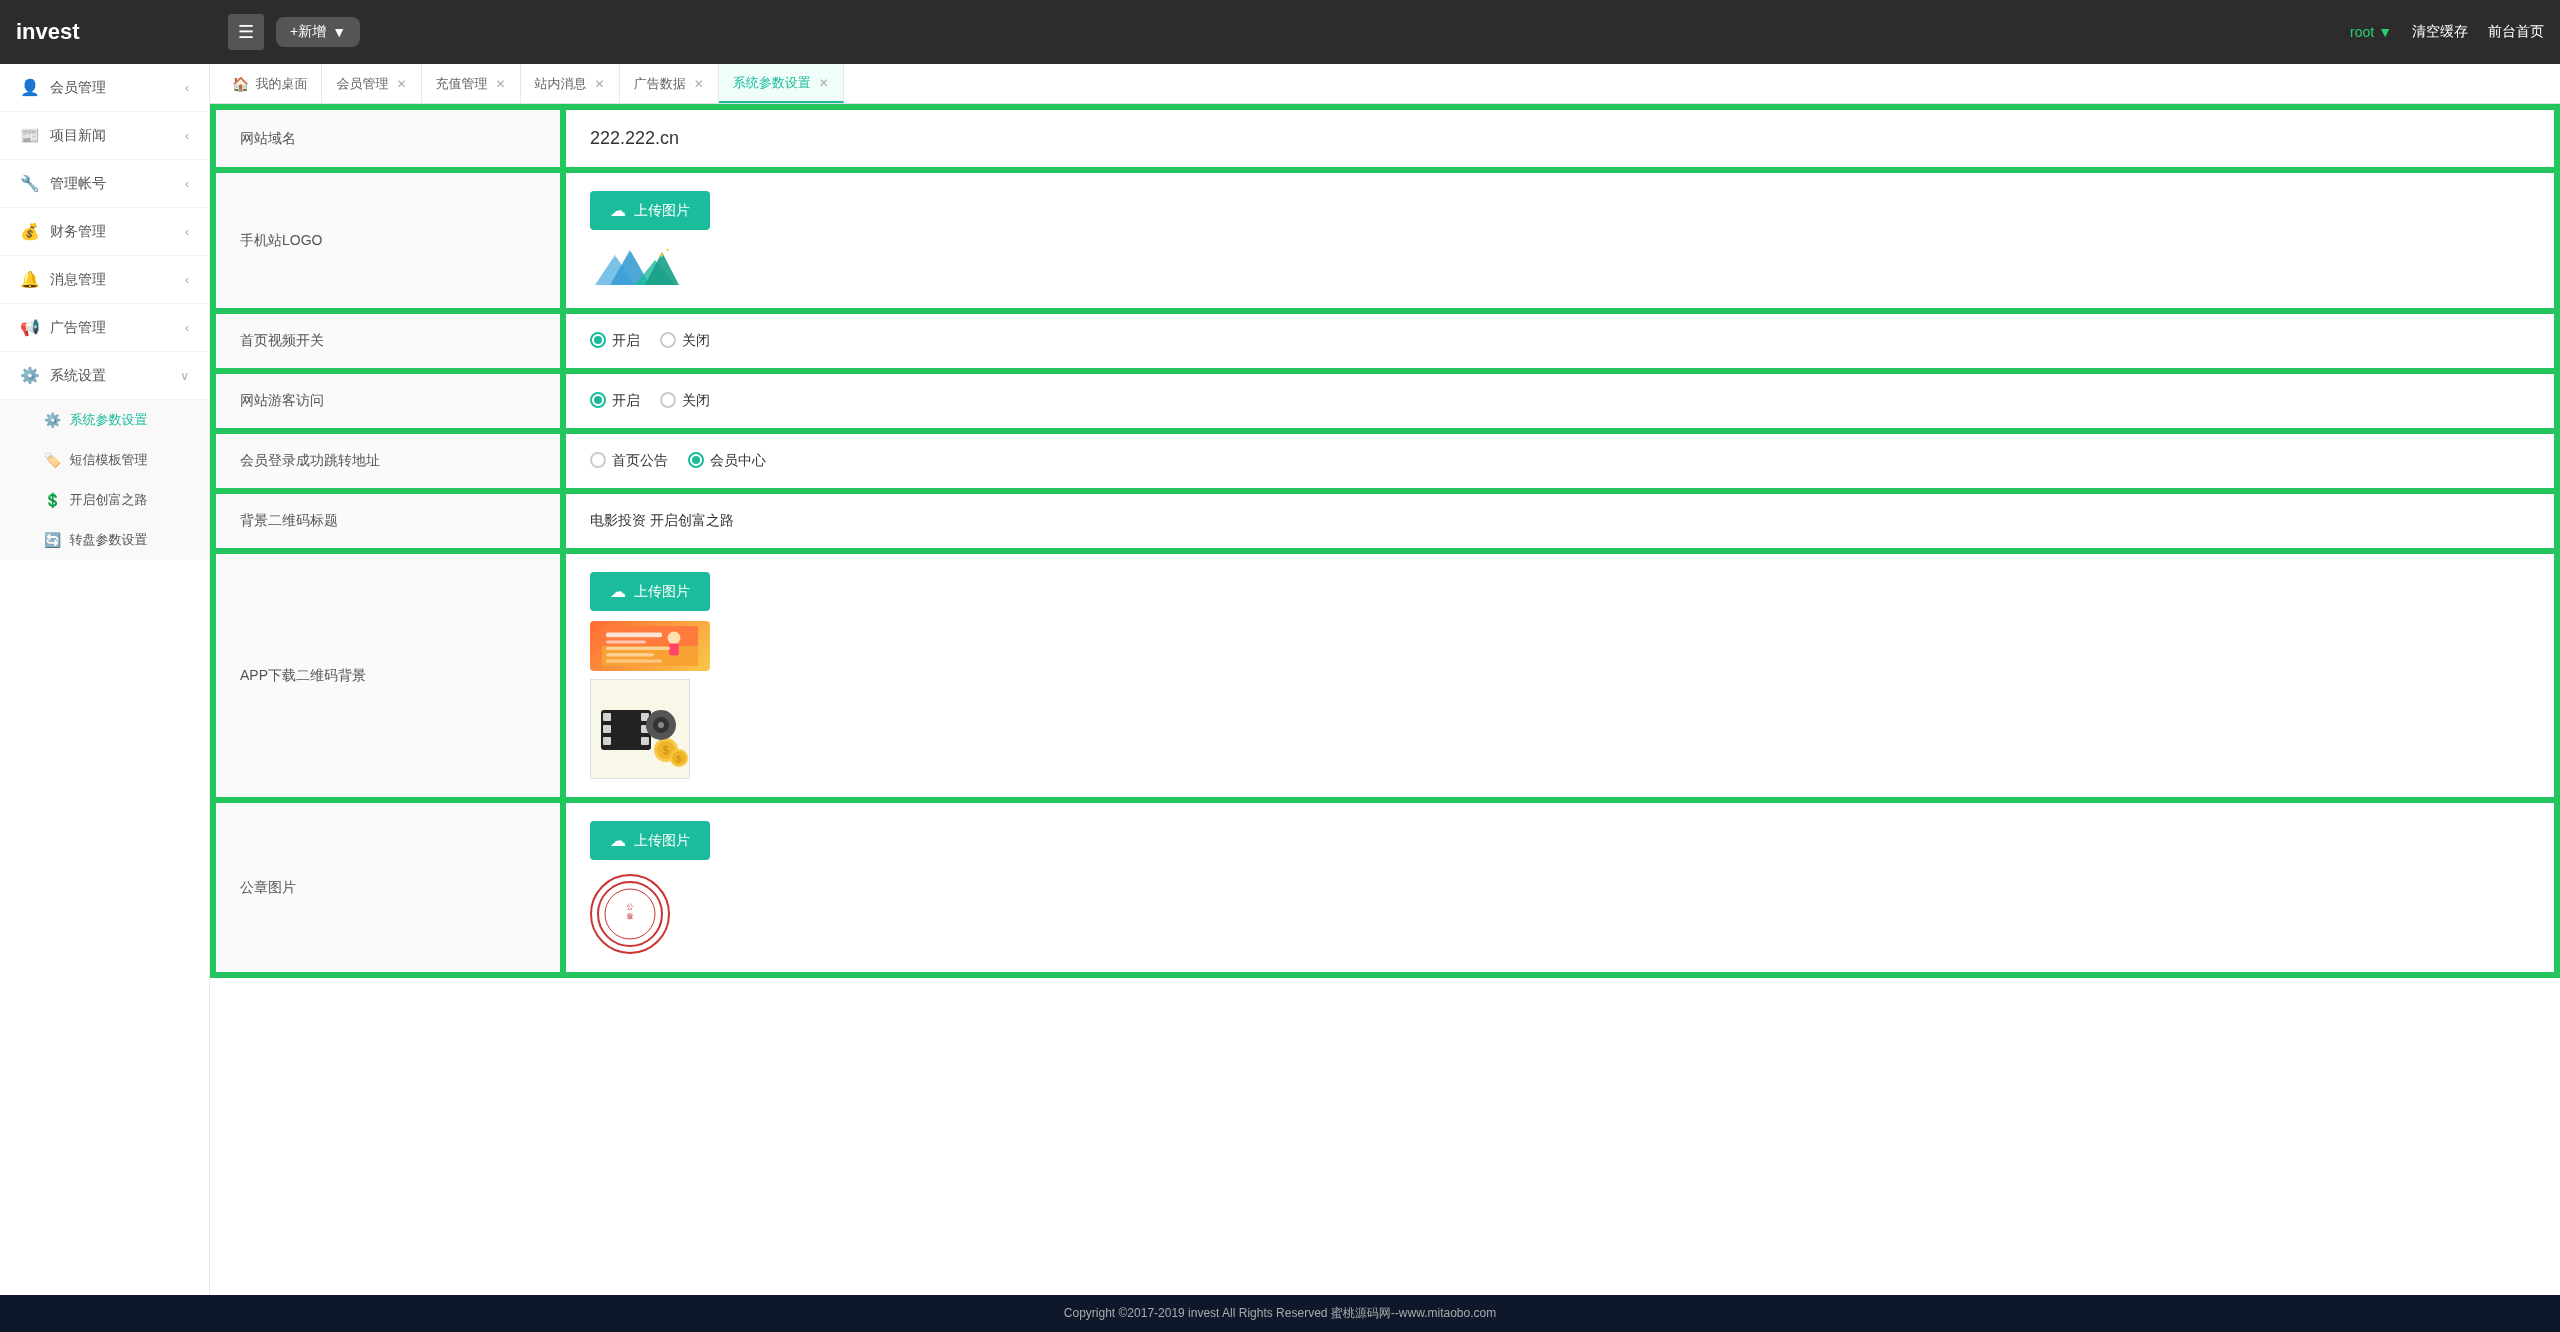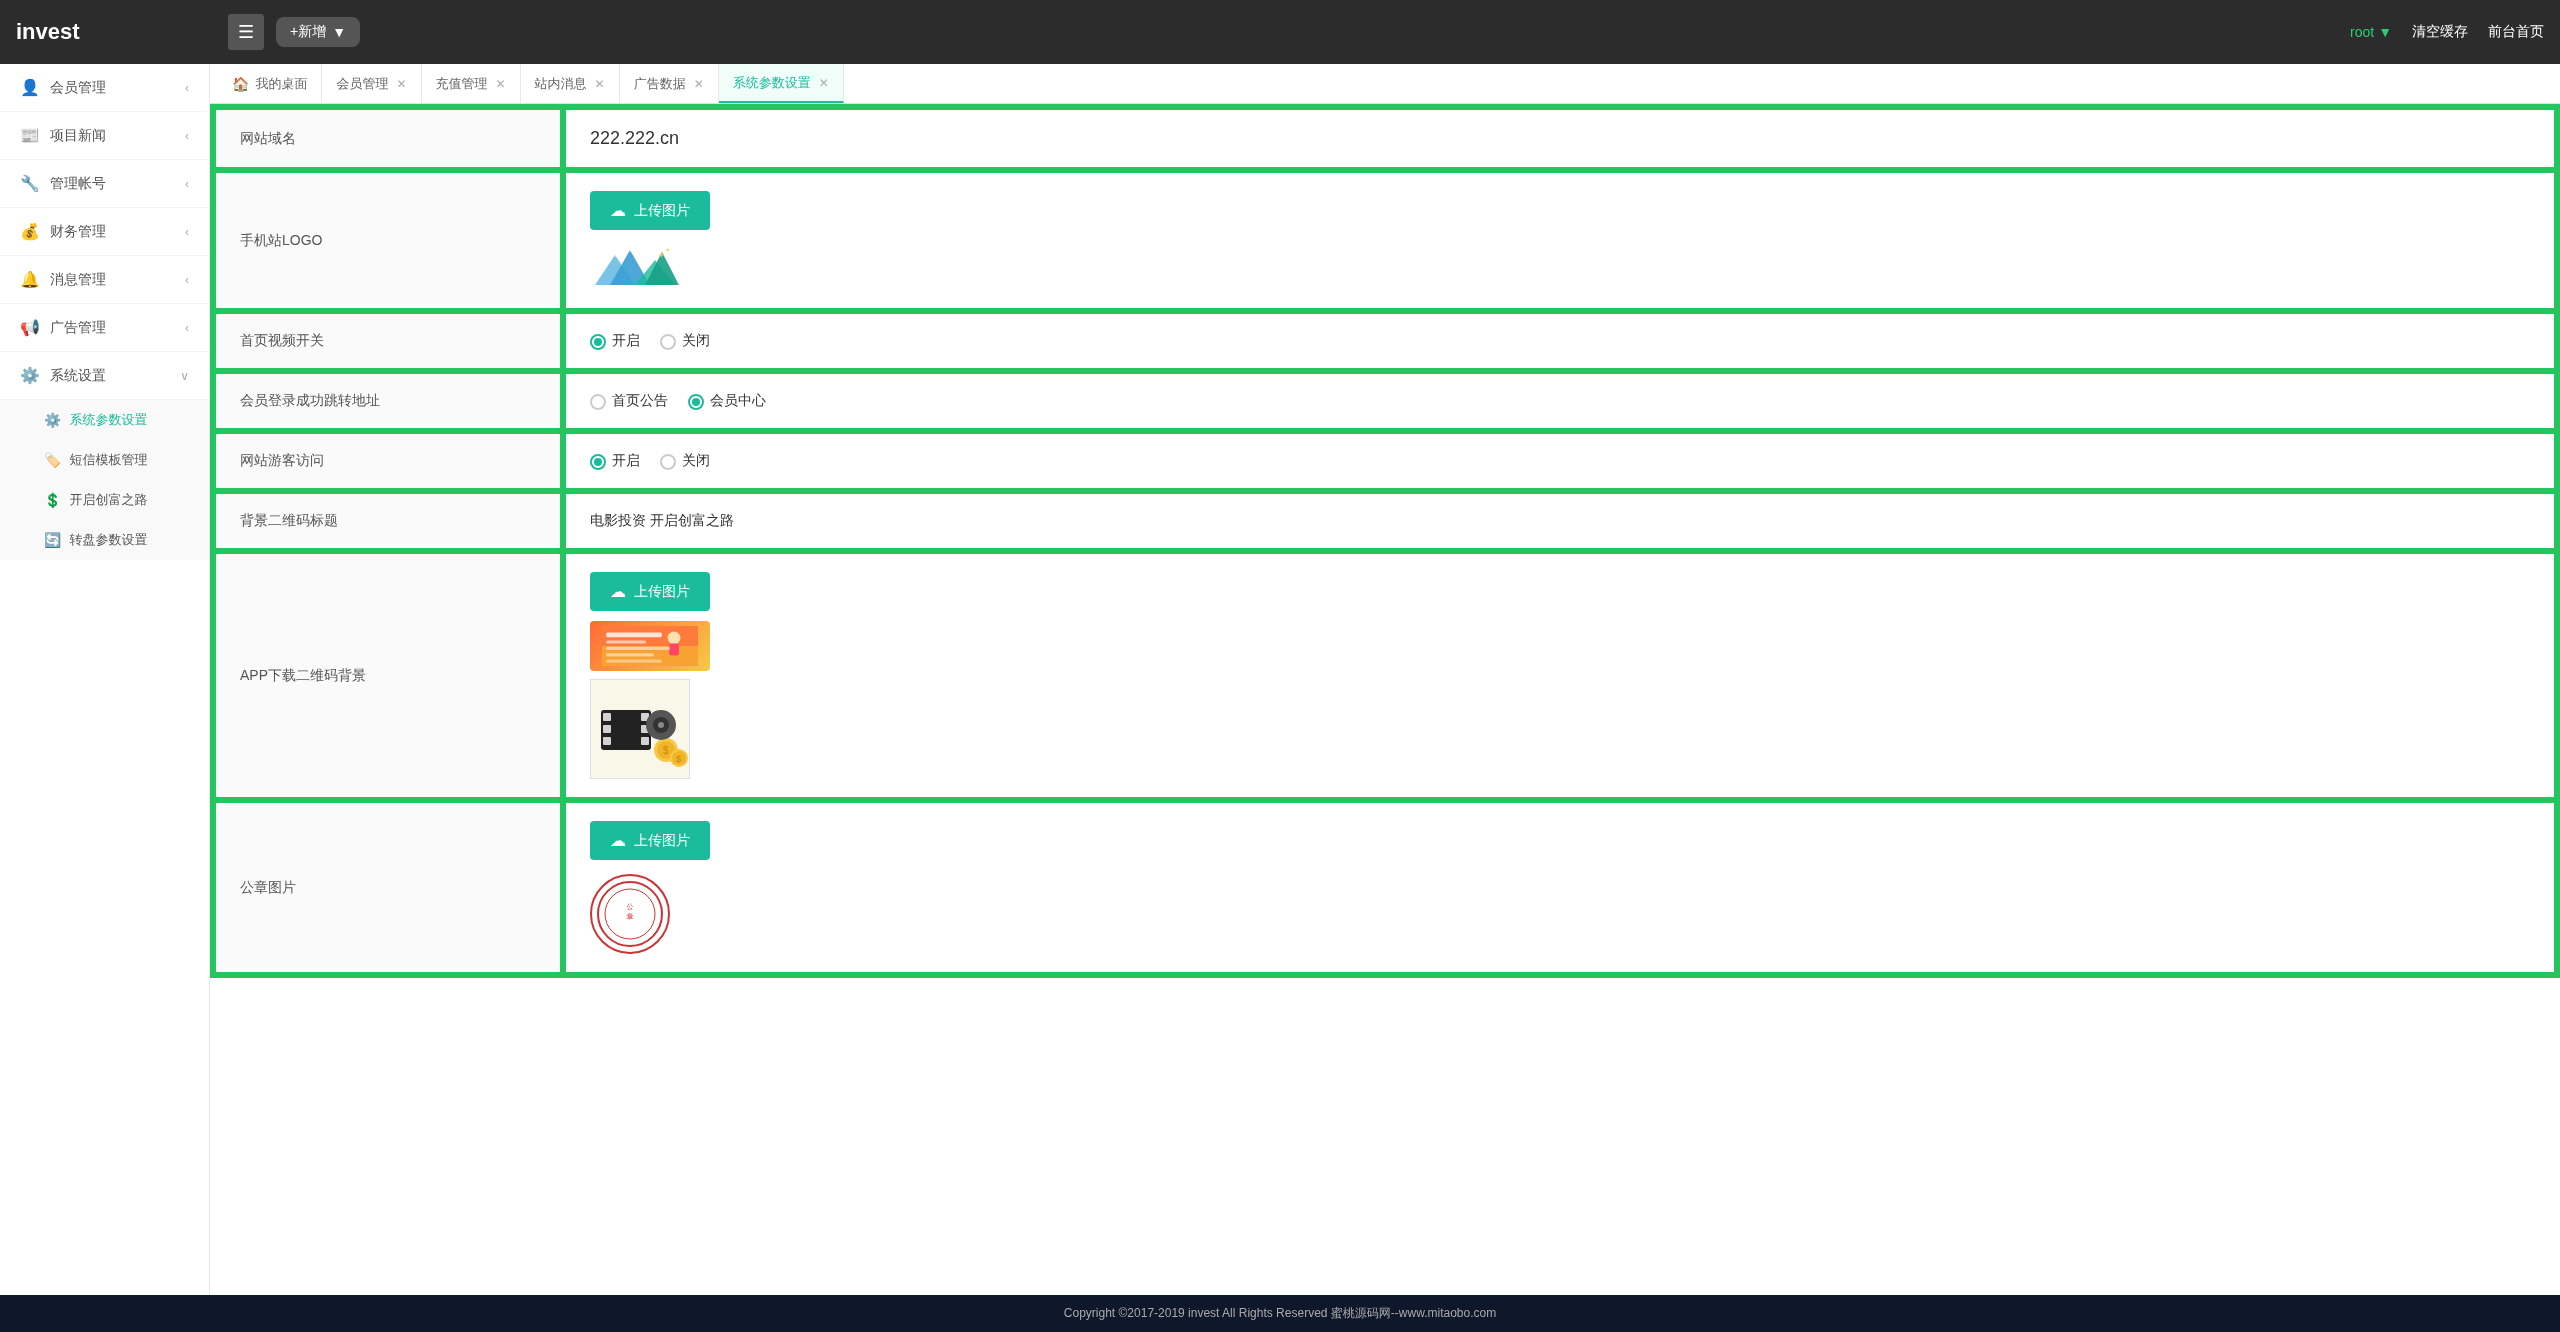--- a/index.html
+++ b/index.html
@@ -53,21 +53,21 @@
 
     
     .upload-btn { background: #1abc9c; color: #fff; border: none; cursor: pointer; padding: 10px 20px; border-radius: 4px; display: inline-flex; align-items: center; gap: 8px; font-size: 14px; margin-bottom: 10px; }
     .upload-icon { font-size: 16px; }
 
     
     .logo-preview { display: flex; align-items: center; }
 
     
     .radio-group { display: flex; align-items: center; gap: 20px; }
-    .radio-item { display: flex; align-items: flex-end; gap: 6px; cursor: pointer; }
+    .radio-item { display: flex; align-items: flex-start; gap: 6px; cursor: pointer; }
     .radio-circle { width: 16px; height: 16px; border-radius: 50%; border: 2px solid #ccc; display: inline-flex; align-items: center; justify-content: center; }
     .radio-circle.checked { border-color: #1abc9c; }
     .radio-circle.checked::after { content: ''; width: 8px; height: 8px; border-radius: 50%; background: #1abc9c; }
     .radio-label { font-size: 14px; color: #333; }
 
     
     .bg-title-text { color: #333; font-size: 14px; }
 
     
     .invite-banner { background: linear-gradient(135deg, #ff6b35, #f7c948); border-radius: 4px; padding: 8px 12px; color: #fff; font-size: 12px; width: 120px; height: 50px; display: flex; align-items: center; justify-content: center; overflow: hidden; }
@@ -248,46 +248,46 @@
                 </label>
                 <label class="radio-item">
                   <span class="radio-circle"></span>
                   <span class="radio-label">关闭</span>
                 </label>
               </div>
             </td>
           </tr>
 
           <tr>
+            <td class="label-cell">网站游客访问</td>
+            <td class="value-cell">
+              <div class="radio-group">
+                <label class="radio-item">
+                  <span class="radio-circle checked"></span>
+                  <span class="radio-label">开启</span>
+                </label>
+                <label class="radio-item">
+                  <span class="radio-circle"></span>
+                  <span class="radio-label">关闭</span>
+                </label>
+              </div>
+            </td>
+          </tr>
+
+          <tr>
             <td class="label-cell">会员登录成功跳转地址</td>
             <td class="value-cell">
               <div class="radio-group">
                 <label class="radio-item">
                   <span class="radio-circle"></span>
                   <span class="radio-label">首页公告</span>
                 </label>
                 <label class="radio-item">
                   <span class="radio-circle checked"></span>
                   <span class="radio-label">会员中心</span>
-                </label>
-              </div>
-            </td>
-          </tr>
-
-          <tr>
-            <td class="label-cell">网站游客访问</td>
-            <td class="value-cell">
-              <div class="radio-group">
-                <label class="radio-item">
-                  <span class="radio-circle checked"></span>
-                  <span class="radio-label">开启</span>
-                </label>
-                <label class="radio-item">
-                  <span class="radio-circle"></span>
-                  <span class="radio-label">关闭</span>
                 </label>
               </div>
             </td>
           </tr>
 
           <tr>
             <td class="label-cell">背景二维码标题</td>
             <td class="value-cell">
               <span class="bg-title-text">电影投资 开启创富之路</span>
             </td>

